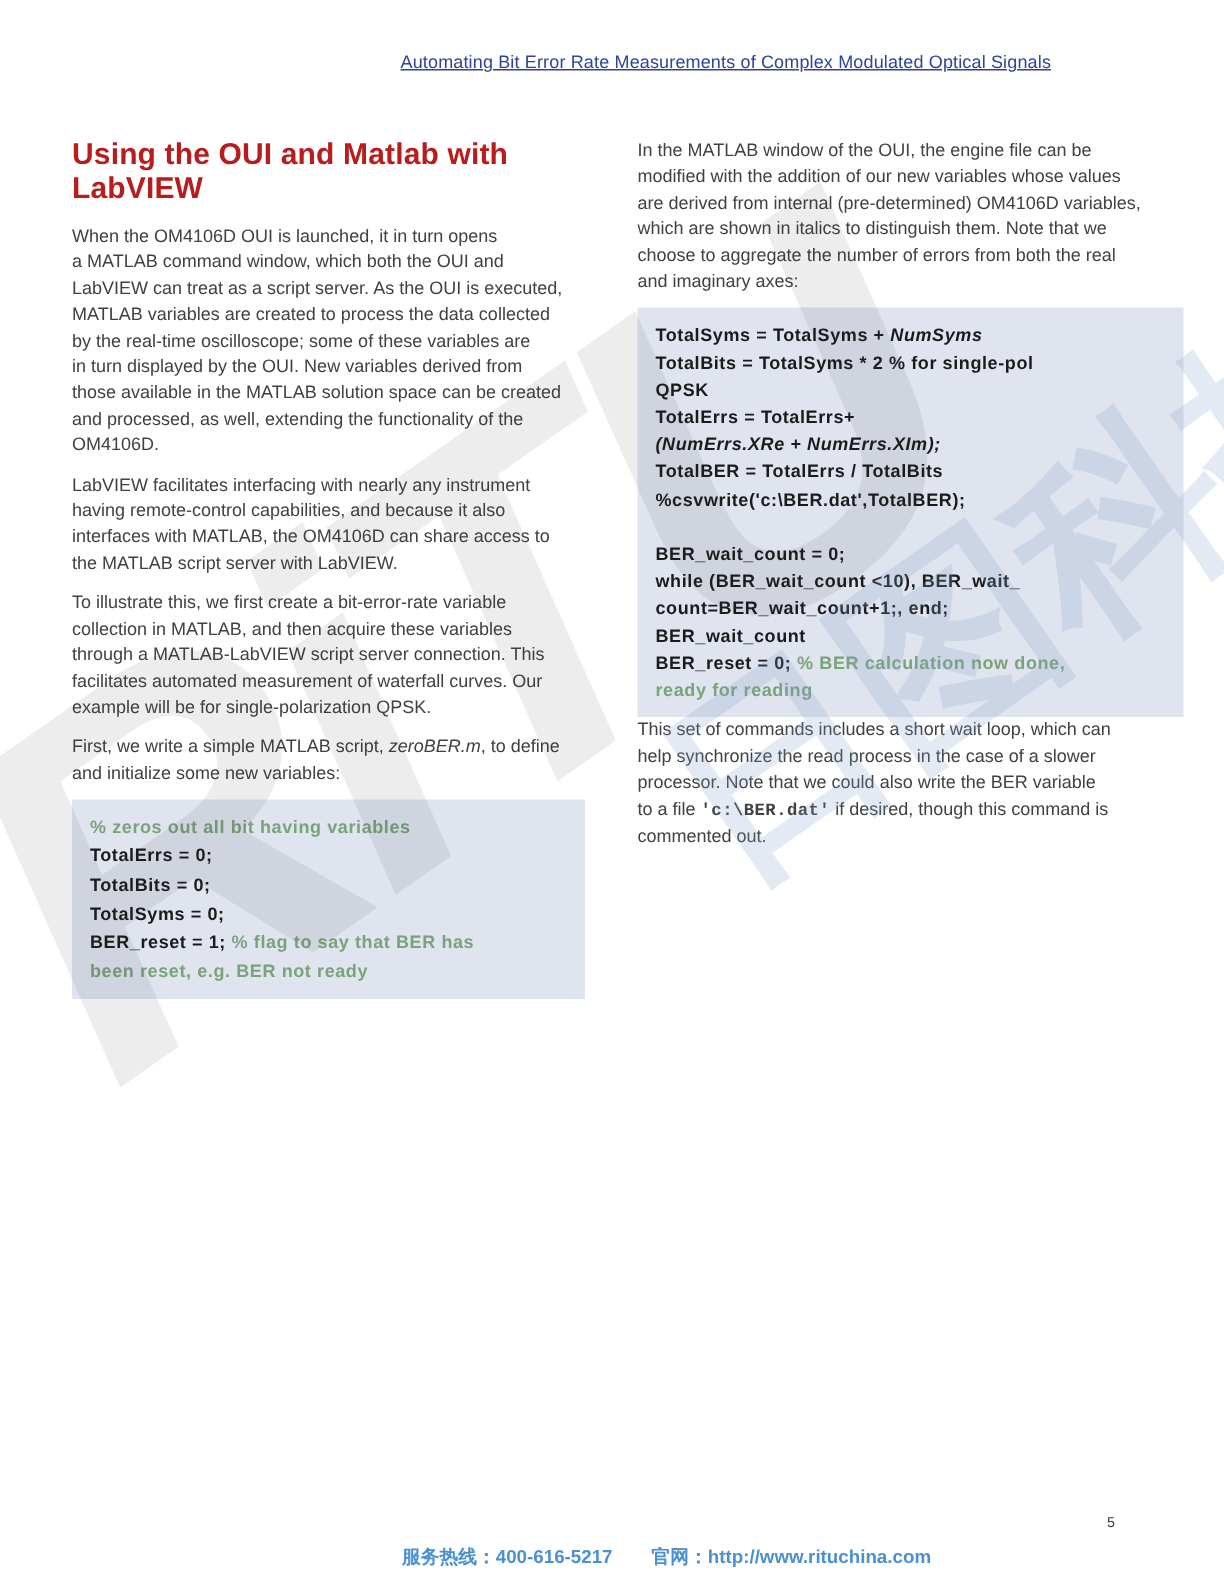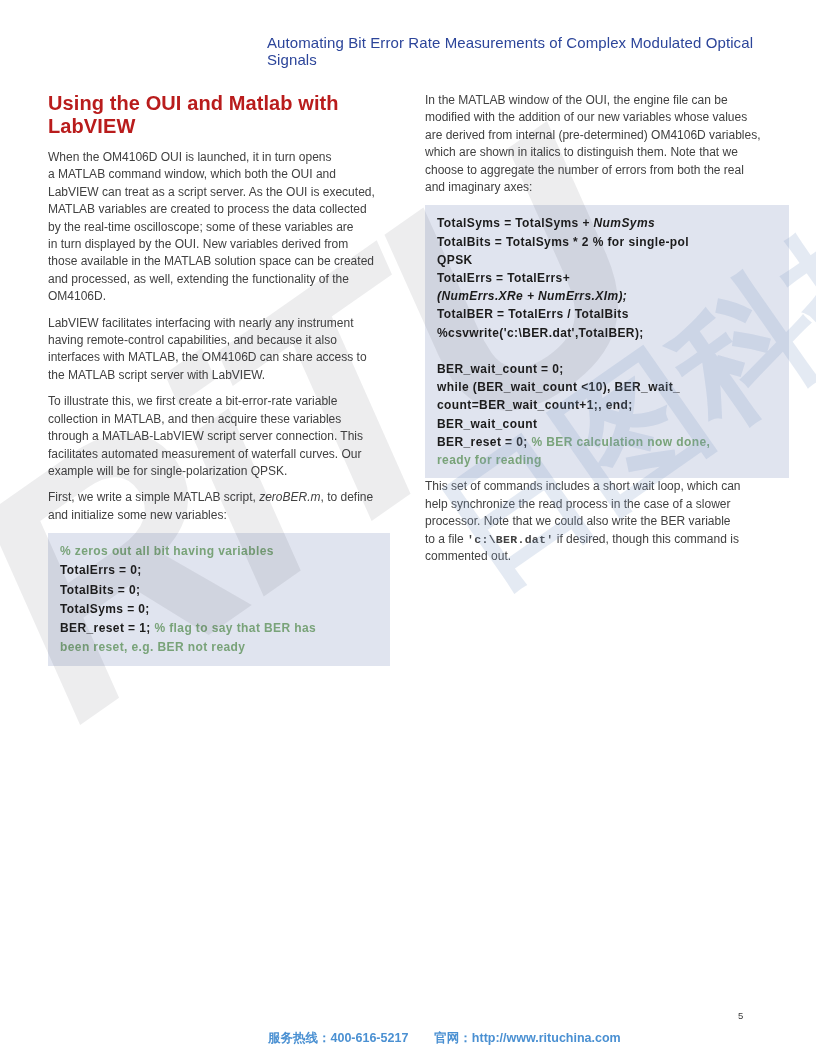--- a/index.html
+++ b/index.html
@@ -3,21 +3,21 @@
 <meta charset="utf-8">
 <style>
   html,body{margin:0;padding:0;background:#ffffff;}
   .page{
     position:relative;width:816px;height:1056px;background:#ffffff;
     font-family:"Liberation Sans",sans-serif;color:#404040;overflow:hidden;
   }
   
   .header{
     position:absolute;top:34px;left:267px;width:500px;
-    font-size:15px;color:#2c459a;letter-spacing:.1px;z-index:1;
+    font-size:12px;color:#2c459a;letter-spacing:.1px;z-index:1;text-decoration:underline;
   }
   
   .col{position:absolute;top:92px;z-index:1;}
   .col-left{left:48px;width:342px;}
   .col-right{left:425px;width:364px;}
   h1{
     font-size:20px;font-weight:700;color:#b91c1c;line-height:23px;
     margin:0 0 11px 0;letter-spacing:.1px;
   }
   p{

